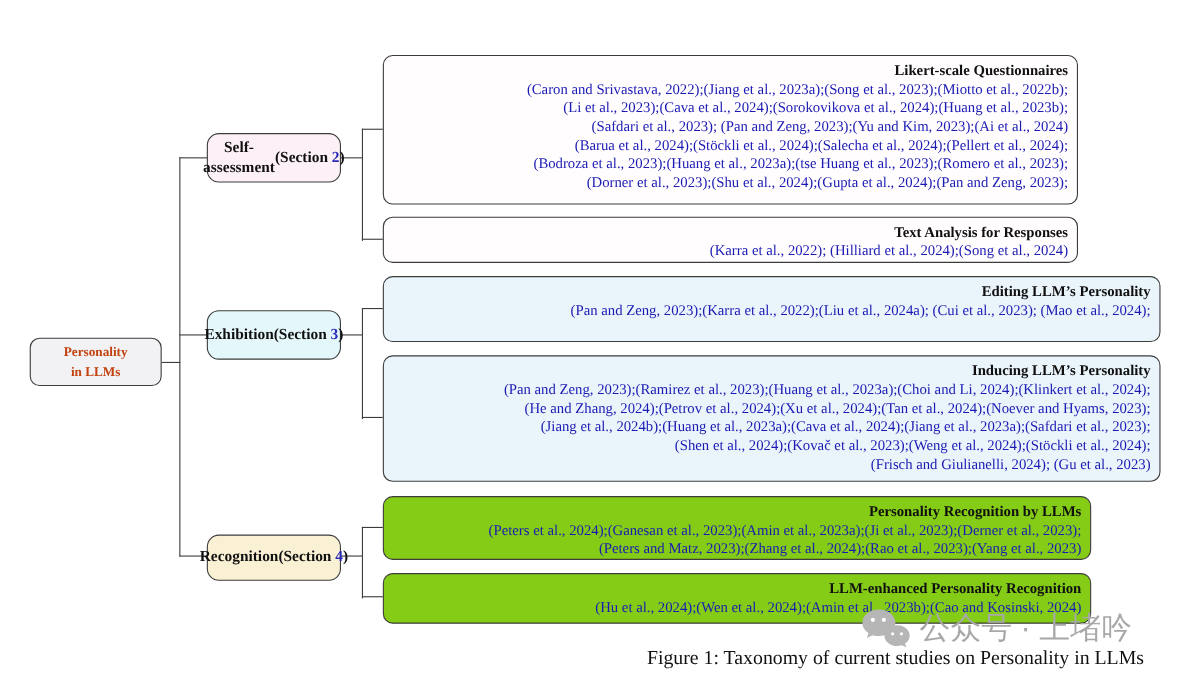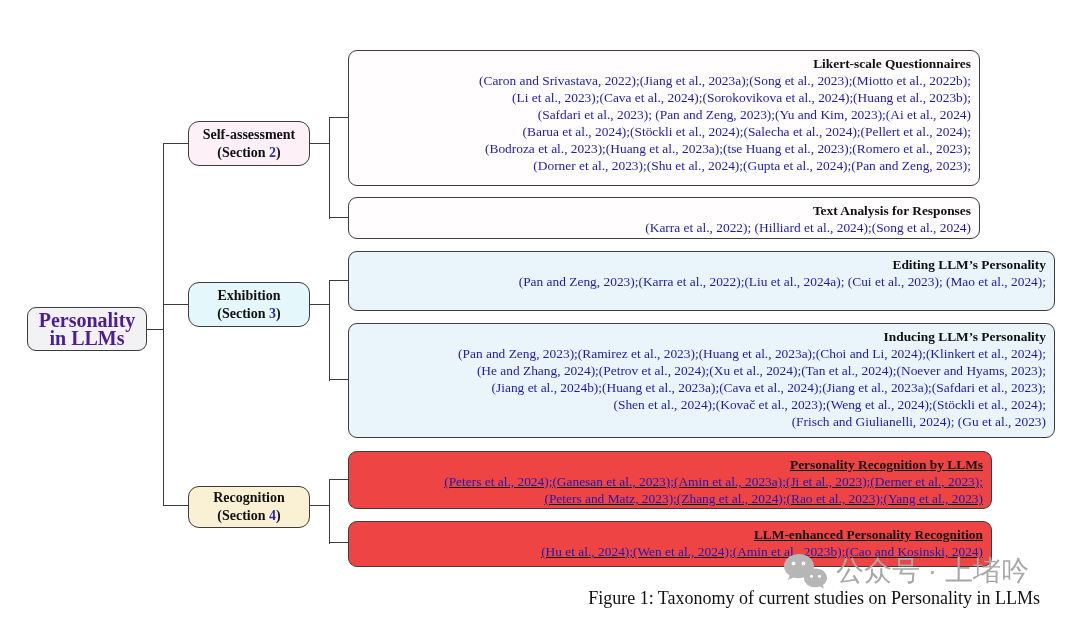--- a/index.html
+++ b/index.html
@@ -6,39 +6,39 @@
   #stage {
     position:relative; width:1080px; height:621px; background:#ffffff;
     font-family:"Liberation Serif","DejaVu Serif",serif; overflow:hidden;
   }
   .ln { position:absolute; background:#3c3c3c; z-index:0; }
   .box {
     position:absolute; box-sizing:border-box; border:1.4px solid #3c3c3c;
     border-radius:9px; background:#ffffff; z-index:1;text-align:right;
   }
   .node {
-    display:flex; flex-direction:column; align-items:center; justify-content:center;
+    display:flex; flex-direction:row; align-items:center; justify-content:center;
     font-weight:bold; font-size:14px; line-height:18px; color:#111;
     border-radius:11px; text-align:center;
   }
   .node .secnum { color:#2a2ab8; }
   .leaf { padding:4px 8px 0 8px; font-size:13.4px; line-height:17px; }
   .leaf .title { font-weight:bold; color:#101010; white-space:nowrap; }
   .leaf .cite { color:#1b1bb3; white-space:nowrap;margin-left:40px; }
   .root-node {
     display:flex; flex-direction:column; align-items:center; justify-content:center;
-    font-weight:bold; font-size:20px; line-height:18px; color:#4c1d95;
+    font-weight:bold; font-size:12px; line-height:18px; color:#c2410c;
     background:#f2f2f4; border-radius:9px; text-align:right;
   }
   .fill-self   { background:#fdf1f7; }
   .fill-exh    { background:#e4f7fa; }
   .fill-rec    { background:#faf0d4; }
   .leaf-self   { background:#fffdfe; }
   .leaf-exh    { background:#eaf4fb; }
-  .leaf-rec    { background:#ef4444;text-decoration:underline; }
+  .leaf-rec    { background:#84cc16; }
   #caption {
     position:absolute; left:0; top:588px; width:1040px; text-align:right;
     font-size:18px; color:#111; z-index:1;
   }
   #watermark {
     position:absolute; left:782px; top:552px; display:flex; align-items:center;
     gap:8px; color:#a8a8a8; font-size:28px; z-index:2;
     font-family:"Liberation Sans","DejaVu Sans",sans-serif;
   }
 </style>

